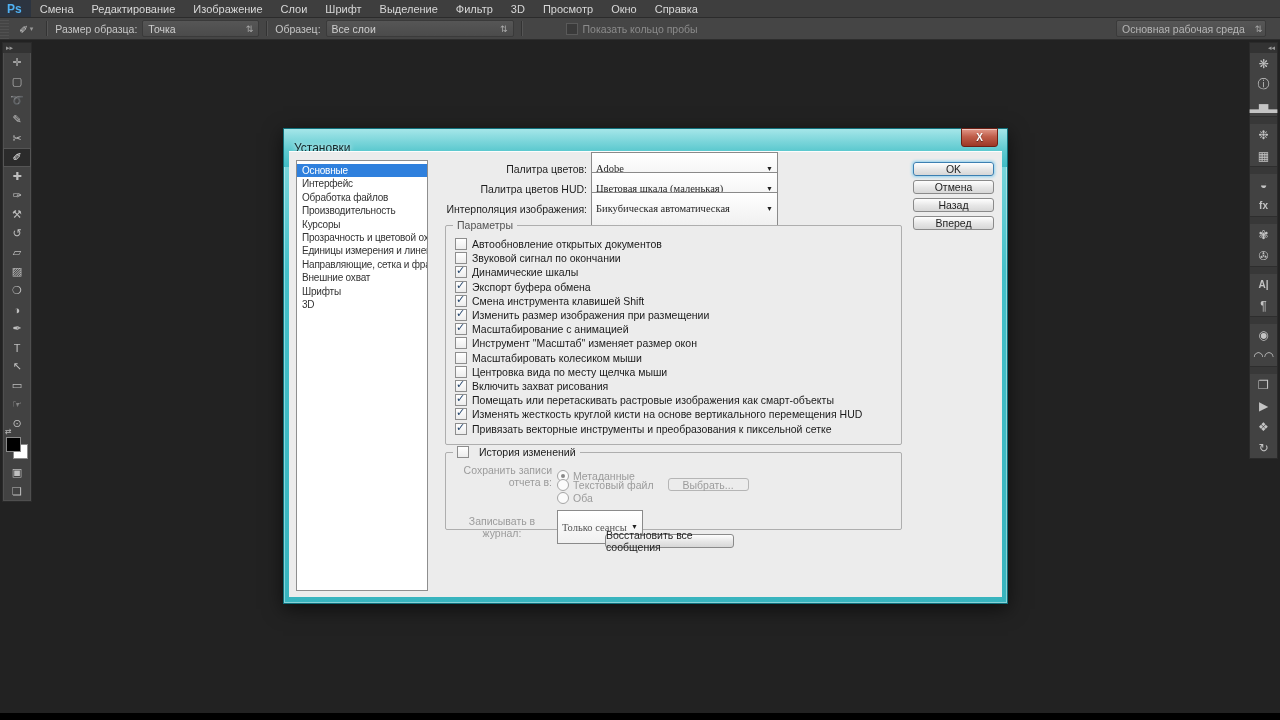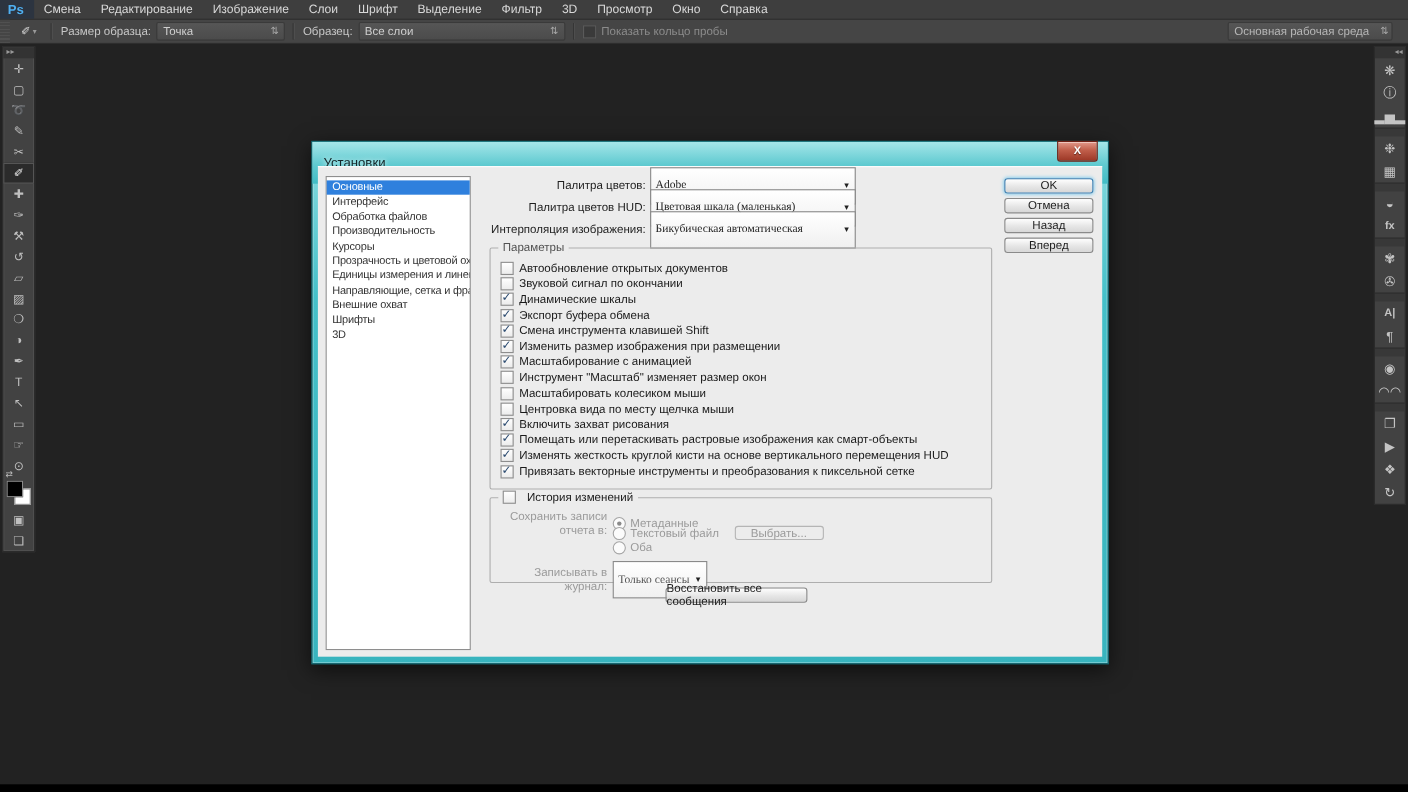--- a/index.html
+++ b/index.html
@@ -12,21 +12,21 @@
   .menu-item{padding:0 9px;white-space:nowrap;}
   .optionsbar{position:absolute;top:18px;left:0;right:0;height:21px;background:#454545;
               border-bottom:1px solid #2d2d2d;display:flex;align-items:center;font-size:10.5px;color:#c6c6c6;}
   .grip{width:9px;height:100%;background:repeating-linear-gradient(0deg,#555 0 1px,transparent 1px 3px);opacity:.7;margin-right:4px;}
   .obar-tool{display:flex;align-items:center;gap:2px;padding:0 6px;color:#d0d0d0;}
   .obar-sep{width:1px;height:15px;background:#333;border-right:1px solid #555;margin:0 7px;}
   .obar-label{margin-right:5px;white-space:nowrap;}
   .obar-select{background:linear-gradient(#565656,#4b4b4b);border:1px solid #3a3a3a;border-radius:2px;
                height:15px;display:flex;align-items:center;padding:0 5px;color:#cfcfcf;white-space:nowrap;}
   .obar-select .spn{margin-left:auto;padding-left:10px;font-size:9px;color:#aaa;}
-  .obar-check{display:flex;align-items:flex-start;gap:5px;color:#8b8b8b;}
+  .obar-check{display:flex;align-items:flex-start;gap:5px;color:#8b8b8b;margin-left:36px;}
   .dk-cb{width:10px;height:10px;background:#3a3a3a;border:1px solid #5a5a5a;}
   .workspace{margin-left:auto;margin-right:14px;width:138px;}
   
   .toolpanel{position:absolute;left:2px;top:42px;width:28px;background:#424242;
              border:1px solid #2a2a2a;box-shadow:0 0 0 1px #4f4f4f inset;}
   .panel-head{height:10px;background:#333;color:#999;font-size:7px;line-height:10px;padding:0 3px;text-align:left;}
   .tool{height:19px;display:flex;align-items:center;justify-content:center;color:#bfbfbf;font-size:11px;}
   .tool.sel{background:#2b2b2b;box-shadow:0 0 0 1px #555 inset;color:#e8e8e8;}
   .swatchbox{position:relative;height:30px;}
   .sw-fg{position:absolute;left:3px;top:4px;width:13px;height:13px;background:#000;border:1px solid #8a8a8a;z-index:2;}
@@ -393,21 +393,21 @@
       <div class="hist-row" style="left:111px;top:25px">
         <span class="radio"></span>
         <span class="dim">Текстовый файл</span>
         <div class="btn disabled" style="width:81px;height:13px;margin-left:14px">Выбрать...</div>
       </div>
       <div class="hist-row" style="left:111px;top:39px">
         <span class="radio"></span>
         <span class="dim">Оба</span>
       </div>
       <div class="hist-row" style="left:6px;top:57px">
-        <span class="dim" style="width:100px;text-align:right;padding-right:5px">Записывать в журнал:</span>
+        <span class="dim" style="width:100px;text-align:center;padding-right:5px">Записывать в журнал:</span>
         <div class="dd-select" style="width:86px;height:14px">
           <span style="color:#555">Только сеансы</span>
           <span class="arr">▼</span>
         </div>
       </div>
     </div>
 
     <div class="btn" style="position:absolute;left:316px;top:382px;width:129px;height:14px">Восстановить все сообщения</div>
   </div>
 </div>

